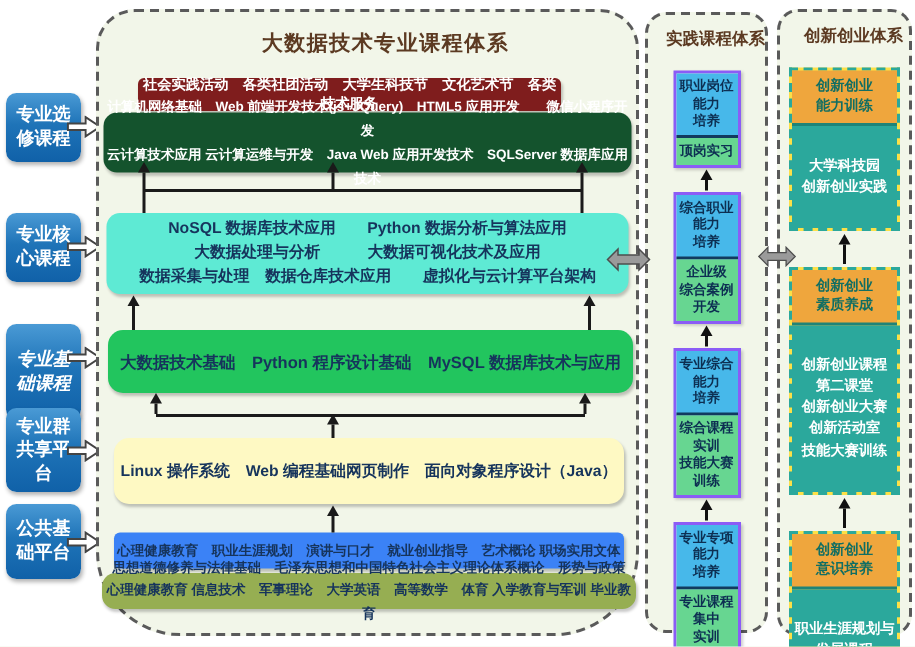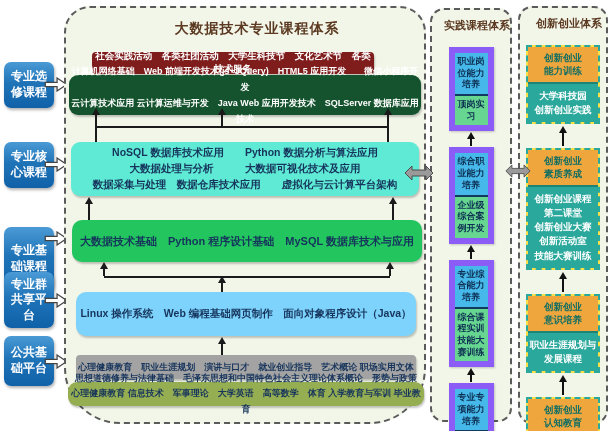--- a/index.html
+++ b/index.html
@@ -19,70 +19,70 @@
   .col-title{font-size:11px;margin-top:8px;margin-bottom:14px;flex:0 0 auto;}
 
   
   .side-label{
     position:absolute;left:4px;width:50px;border-radius:7px;
     background:linear-gradient(180deg,#4a9ad5 0%,#1f74b8 45%,#1061a8 100%);
     color:#ffffff;font-weight:bold;font-size:12px;line-height:1.3;
     display:flex;align-items:center;justify-content:center;text-align:center;
     white-space:pre-line;box-shadow:1px 2px 3px rgba(0,0,0,.3);
   }
-  #sl1{top:62px;height:46px;} #sl2{top:142px;height:46px;} #sl3{top:227px;height:64px;}
+  #sl1{top:62px;height:46px;} #sl2{top:142px;height:46px;} #sl3{top:216px;height:64px;font-style:italic;}
   #sl4{top:272px;height:56px;} #sl5{top:336px;height:50px;}
   .label-arrow{position:absolute;left:44px;width:24px;height:15px;}
   #la1{top:77px;} #la2{top:157px;} #la3{top:231px;} #la4{top:293px;} #la5{top:354px;}
 
   
   .mrow{
     position:absolute;box-sizing:border-box;font-weight:bold;text-align:center;
     display:flex;align-items:center;justify-content:center;white-space:pre-line;
     box-shadow:1px 2px 2px rgba(0,0,0,.22);
   }
   #row-activities{left:26px;top:44px;width:282px;height:22px;background:#7f1d1d;
     border-radius:4px;color:#ffffff;font-size:9.5px;}
   #row-electives{left:3px;top:67px;width:352px;height:40px;background:#14532d;
     border-radius:9px;color:#ffffff;font-size:9px;line-height:1.8;}
   #row-core{left:5px;top:134px;width:348px;height:54px;background:#5eead4;
     border-radius:9px;color:#16345c;font-size:10.5px;line-height:1.5;}
   #row-basics{left:6px;top:212px;width:350px;height:42px;background:#22c55e;
     border-radius:10px;color:#16345c;font-size:11px;}
-  #row-shared{left:10px;top:284px;width:340px;height:44px;background:#7dd3fc;
+  #row-shared{left:10px;top:284px;width:340px;height:44px;background:#fef9c3;
     border-radius:10px;color:#16345c;font-size:10.5px;}
-  #row-pub-orange{left:10px;top:347px;width:340px;height:24px;background:#a3a3a3;
+  #row-pub-orange{left:10px;top:347px;width:340px;height:24px;background:#3b82f6;
     border-radius:4px;color:#16345c;font-size:9px;}
   #row-pub-green{left:2px;top:374px;width:356px;height:24px;background:#96ae52;
     border-radius:9px;color:#16345c;font-size:9px;line-height:1.7;}
 
   
   .vline{position:absolute;width:2px;background:#1a1a1a;}
   .hline{position:absolute;height:2px;background:#1a1a1a;}
   .ahead{position:absolute;width:0;height:0;border-left:4px solid transparent;
     border-right:4px solid transparent;border-bottom:7px solid #1a1a1a;}
 
   
-  .p-block{width:45px;border:6px solid #8b5cf6;box-sizing:border-box;flex:0 0 auto;
+  .p-block{width:45px;border:2px solid #8b5cf6;box-sizing:border-box;flex:0 0 auto;
     box-shadow:1px 1px 2px rgba(0,0,0,.2);}
   .p-ability{background:#47b8ea;color:#0d2f52;font-weight:bold;font-size:9px;
     text-align:center;padding:3px 1px;white-space:pre-line;line-height:1.3;
     border-bottom:2px solid #123a5f;}
   .p-content{background:#67d691;color:#0d2f52;font-weight:bold;font-size:9px;
     text-align:center;padding:3px 1px;white-space:pre-line;line-height:1.3;}
   .p-content.tall{padding-bottom:28px;}
 
   
   .i-block{width:74px;border:2px dashed #2ba89c;box-sizing:border-box;flex:0 0 auto;
     background:#fde047;}
   .i-stage{background:#efa63d;color:#116e63;font-weight:bold;font-size:9.5px;
     text-align:center;padding:4px 1px;white-space:pre-line;line-height:1.4;
     border-bottom:2px solid #1e8478;}
   .i-content{background:#2ba89c;color:#ffffff;font-weight:bold;font-size:9.5px;
-    text-align:center;padding:5px 1px;white-space:pre-line;line-height:1.5;}
+    text-align:center;padding:20px 1px;white-space:pre-line;line-height:1.5;}
 
   
   .varrow{display:flex;flex-direction:column;align-items:center;flex:0 0 auto;}
   .varrow .va-head{width:0;height:0;border-left:4px solid transparent;
     border-right:4px solid transparent;border-bottom:7px solid #111;display:block;}
   .varrow .va-line{width:2px;flex:1;background:#111;display:block;}
   .varrow.h14{height:14px;margin:1px 0;}
   .varrow.h20{height:20px;margin:2px 0;}
 
   

